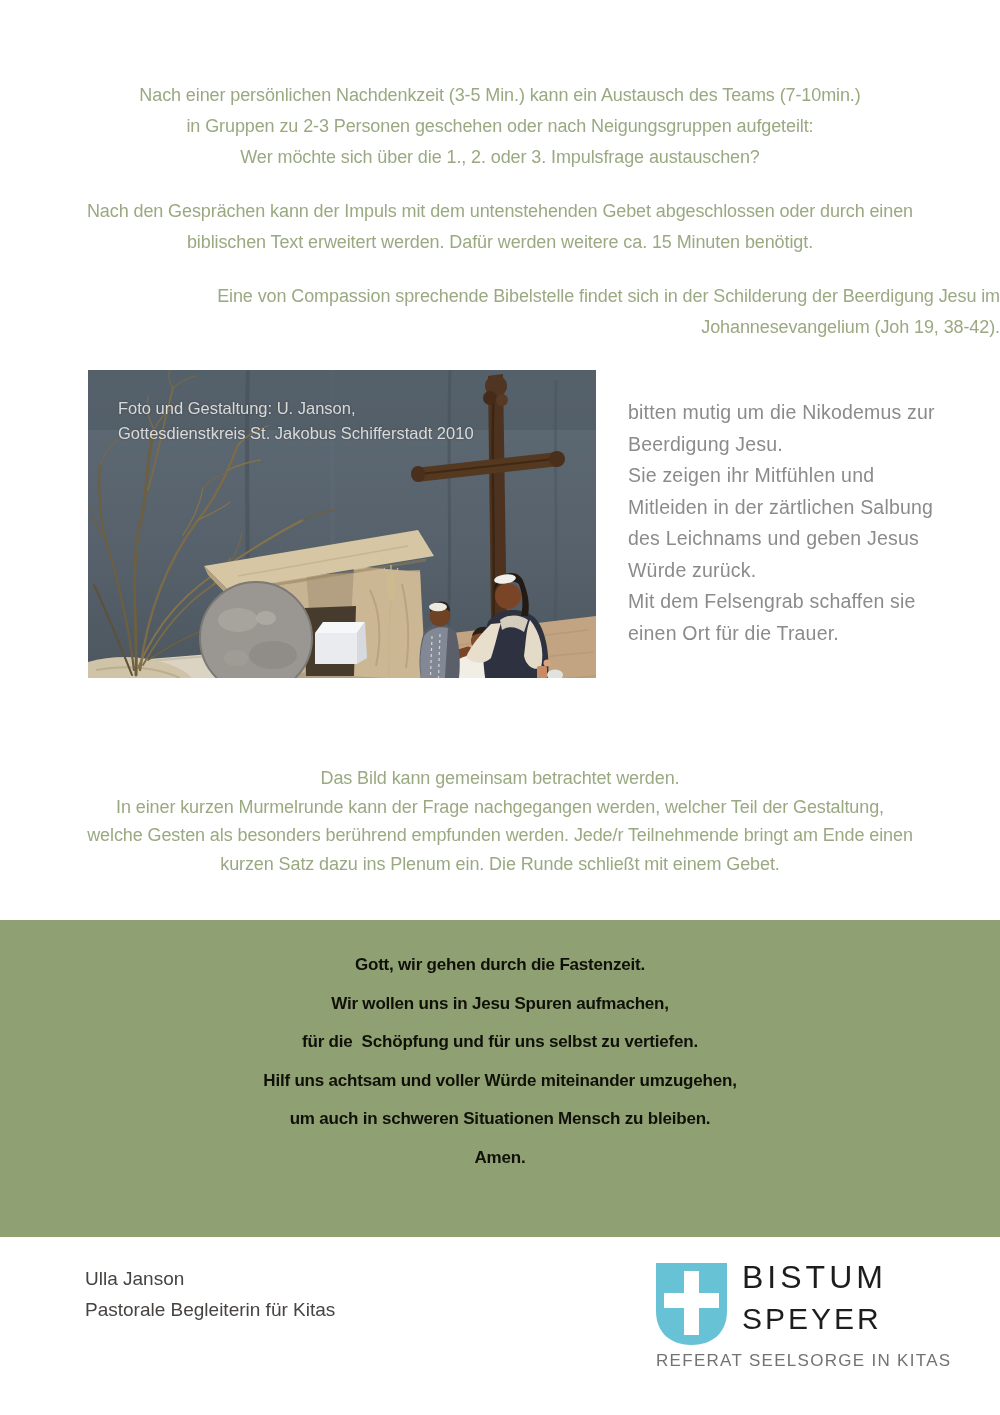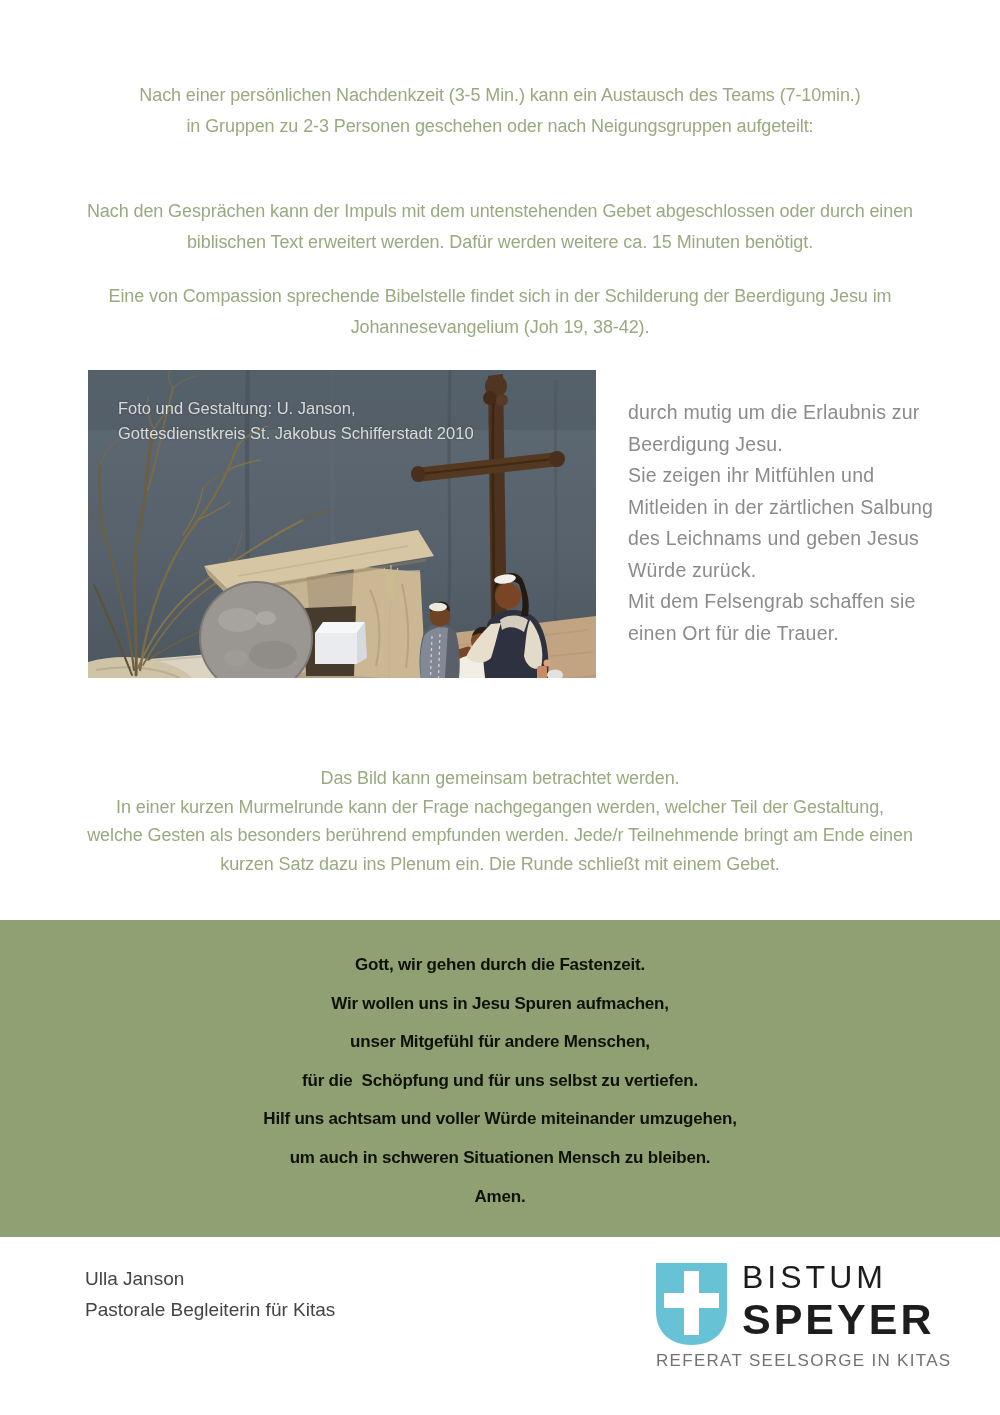--- a/index.html
+++ b/index.html
@@ -16,21 +16,21 @@
   .green-block{
     position:absolute;left:0;width:1000px;
     text-align:center;
     color:#9aa981;
     font-size:18px;
     letter-spacing:-0.1px;
   }
   .green-block .line{white-space:pre;line-height:31px;}
   #intro-p1{top:80px;}
   #intro-p2{top:196px;}
-  #intro-p3{top:281px;}
+  #intro-p3{top:281px;text-align:right;}
   #reflection{top:764px;}
   #reflection .line{line-height:28.6px;}
 
   
   .photo{
     position:absolute;left:88px;top:370px;width:508px;height:308px;
     overflow:hidden;
   }
   .photo svg{display:block;}
   .photo-caption{
@@ -70,34 +70,35 @@
   .author{
     position:absolute;left:85px;top:1263px;
     color:#474340;font-size:19px;
   }
   .author .line{white-space:pre;line-height:31px;}
 
   .logo{position:absolute;left:655px;top:1256px;width:290px;height:120px;}
   .logo-shield{position:absolute;left:0;top:6px;}
   .logo-word{position:absolute;left:87px;top:0;color:#1d1d1d;}
   .logo-word .w1{font-size:32px;line-height:42px;letter-spacing:4px;font-weight:500;white-space:pre;}
-  .logo-word .w2{font-size:43px;line-height:42px;letter-spacing:3px;font-weight:700;white-space:pre;}
+  .logo-word .w2{font-size:30px;line-height:42px;letter-spacing:3px;font-weight:400;white-space:pre;}
   .logo-tagline{
     position:absolute;left:1px;top:95px;
     color:#737373;font-size:17px;letter-spacing:1.3px;white-space:pre;
   }
 </style>
 </head>
 <body>
 
 <div class="page">
 
   <div class="green-block" id="intro-p1">
     <div class="line">Nach einer persönlichen Nachdenkzeit (3-5 Min.) kann ein Austausch des Teams (7-10min.)</div>
     <div class="line">in Gruppen zu 2-3 Personen geschehen oder nach Neigungsgruppen aufgeteilt:</div>
+    <div class="line">Wer möchte sich über die 1., 2. oder 3. Impulsfrage austauschen?</div>
   </div>
 
   <div class="green-block" id="intro-p2">
     <div class="line">Nach den Gesprächen kann der Impuls mit dem untenstehenden Gebet abgeschlossen oder durch einen</div>
     <div class="line">biblischen Text erweitert werden. Dafür werden weitere ca. 15 Minuten benötigt.</div>
   </div>
 
   <div class="green-block" id="intro-p3">
     <div class="line">Eine von Compassion sprechende Bibelstelle findet sich in der Schilderung der Beerdigung Jesu im</div>
     <div class="line">Johannesevangelium (Joh 19, 38-42).</div>
@@ -219,42 +220,41 @@
       <path d="M292 330 C310 323 330 326 346 333 M360 334 C380 329 400 327 420 330 M430 332 C444 332 454 337 460 343" stroke="#d8d4c6" stroke-width="1.6" fill="none"></path>
       <path d="M300 342 C320 336 342 338 360 344" stroke="#dedacb" stroke-width="1.4" fill="none"></path>
     </svg>
     <div class="photo-caption">
       <div class="line">Foto und Gestaltung: U. Janson,</div>
       <div class="line">Gottesdienstkreis St. Jakobus Schifferstadt 2010</div>
     </div>
   </div>
 
   <div class="side-text">
-    <div class="line">durch mutig um die Erlaubnis zur</div>
+    <div class="line">bitten mutig um die Nikodemus zur</div>
     <div class="line">Beerdigung Jesu.</div>
     <div class="line">Sie zeigen ihr Mitfühlen und</div>
     <div class="line">Mitleiden in der zärtlichen Salbung</div>
     <div class="line">des Leichnams und geben Jesus</div>
     <div class="line">Würde zurück.</div>
     <div class="line">Mit dem Felsengrab schaffen sie</div>
     <div class="line">einen Ort für die Trauer.</div>
   </div>
 
   <div class="green-block" id="reflection">
     <div class="line">Das Bild kann gemeinsam betrachtet werden.</div>
     <div class="line">In einer kurzen Murmelrunde kann der Frage nachgegangen werden, welcher Teil der Gestaltung,</div>
     <div class="line">welche Gesten als besonders berührend empfunden werden. Jede/r Teilnehmende bringt am Ende einen</div>
     <div class="line">kurzen Satz dazu ins Plenum ein. Die Runde schließt mit einem Gebet.</div>
   </div>
 
   <div class="banner">
     <div class="prayer">
       <div class="line">Gott, wir gehen durch die Fastenzeit.</div>
       <div class="line">Wir wollen uns in Jesu Spuren aufmachen,</div>
-      <div class="line">unser Mitgefühl für andere Menschen,</div>
       <div class="line">für die  Schöpfung und für uns selbst zu vertiefen.</div>
       <div class="line">Hilf uns achtsam und voller Würde miteinander umzugehen,</div>
       <div class="line">um auch in schweren Situationen Mensch zu bleiben.</div>
       <div class="line">Amen.</div>
     </div>
   </div>
 
   <div class="author">
     <div class="line">Ulla Janson</div>
     <div class="line">Pastorale Begleiterin für Kitas</div>

